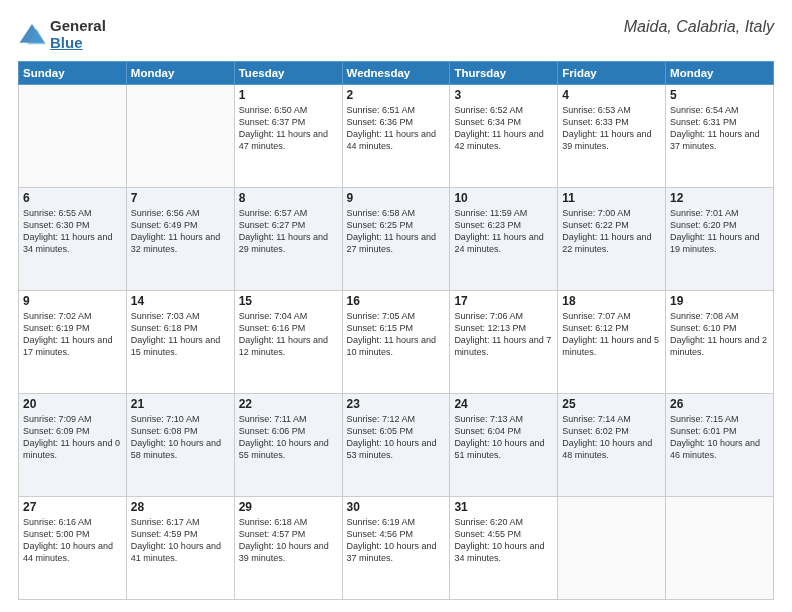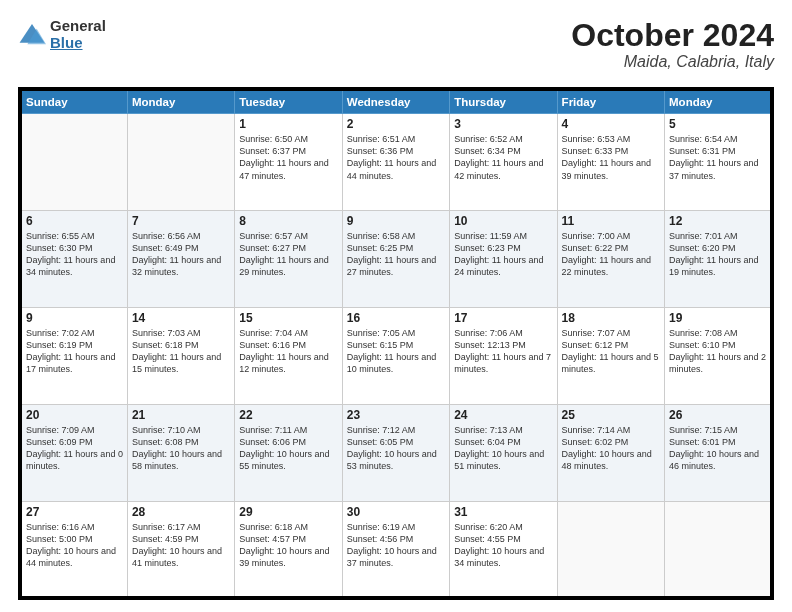--- a/index.html
+++ b/index.html
@@ -14,20 +14,21 @@
       width: 792px;
       height: 612px;
       padding: 18px 18px 12px 18px;
       display: flex;
       flex-direction: column;
     }
     .header {
       display: flex;
       justify-content: space-between;
       align-items: flex-start;
+      margin-bottom: 10px;
     }
     .logo {
       display: flex;
       align-items: center;
       gap: 4px;
     }
     .logo-text {
       display: flex;
       flex-direction: column;
       line-height: 1.1;
@@ -56,25 +57,24 @@
       color: #222;
       line-height: 1.1;
     }
     .title-location {
       font-size: 16px;
       color: #444;
       font-style: italic;
     }
     .calendar {
       flex: 1;
-      border: 4px solid #000000;
+      border: 1px solid #000000;
       border-collapse: collapse;
       width: 100%;
       table-layout: fixed;
-      margin-top: 16px;
     }
     .calendar th {
       background: #2a7ab8;
       color: #fff;
       font-size: 11.5px;
       font-weight: bold;
       padding: 5px 4px;
       text-align: left;
       border: 1px solid #5599cc;
     }
@@ -114,21 +114,20 @@
       <svg class="logo-icon" viewBox="0 0 36 36">
         <polygon points="18,4 34,28 2,28" fill="#2a7ab8" opacity="0.85"></polygon>
         <polygon points="24,10 36,30 12,30" fill="#4a9ad4" opacity="0.6"></polygon>
       </svg>
       <div class="logo-text">
         <span class="logo-general">General</span>
         <span class="logo-blue">Blue</span>
       </div>
     </div>
     <div class="title-block">
-      <div class="title-month">October 2024</div>
       <div class="title-location">Maida, Calabria, Italy</div>
     </div>
   </div>
 
   <table class="calendar">
     <thead>
       <tr>
         <th>Sunday</th>
         <th>Monday</th>
         <th>Tuesday</th>

